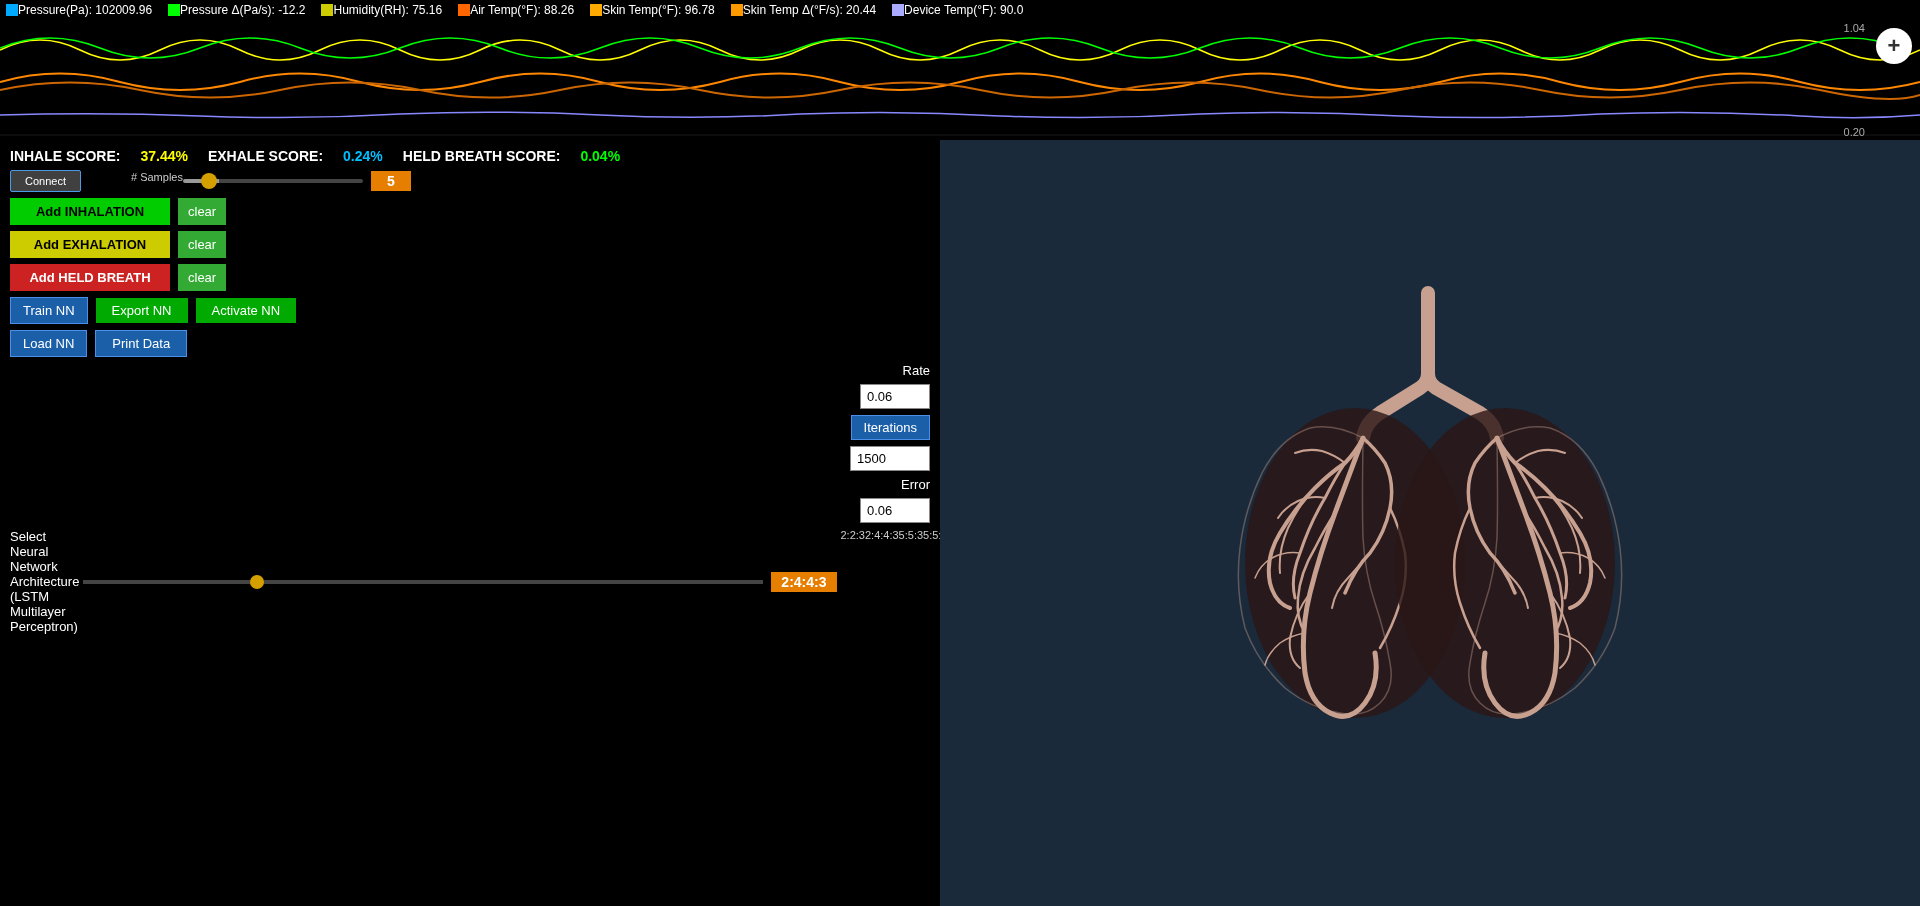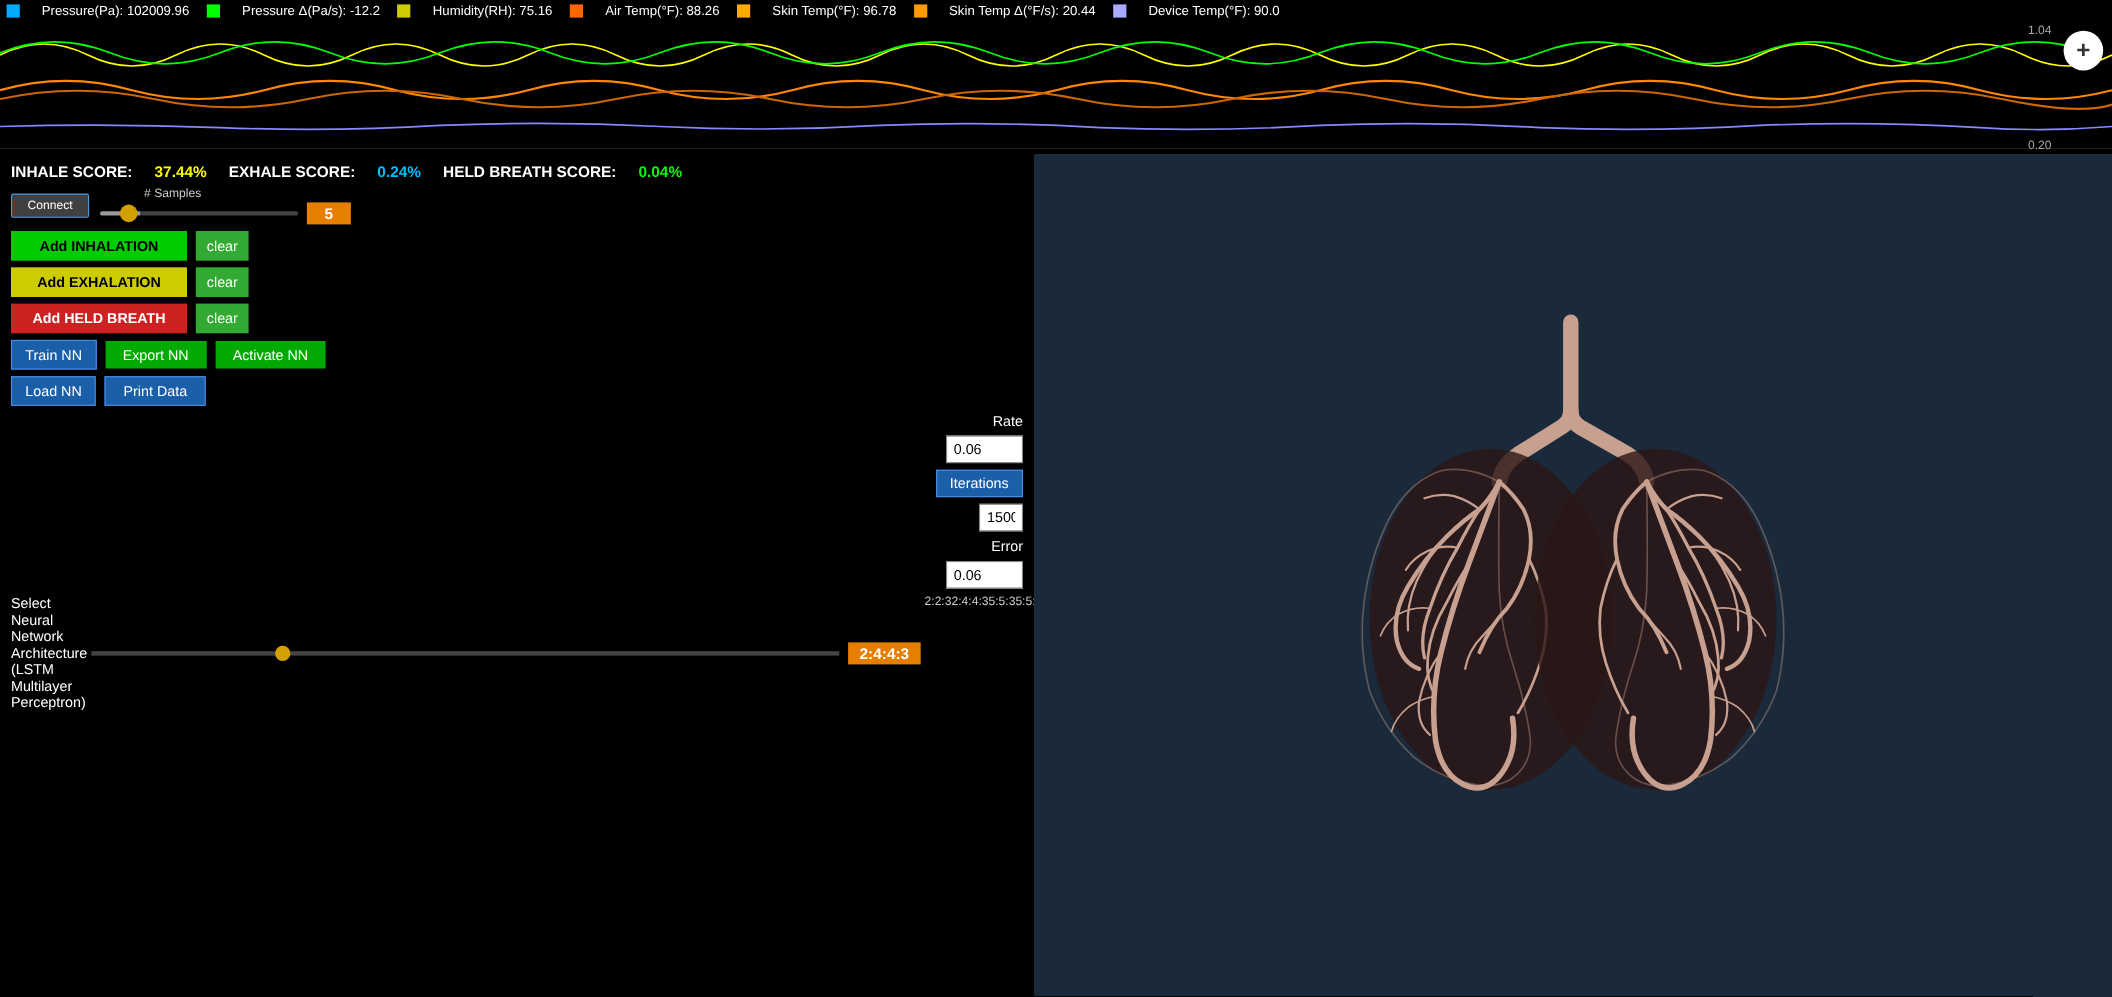--- a/index.html
+++ b/index.html
@@ -23,21 +23,21 @@
       padding: 2px 6px;
       display: flex;
       align-items: center;
       gap: 16px;
       height: 20px;
       flex-shrink: 0;
     }
     .sensor-item {
       display: flex;
       align-items: center;
-      gap: 20px;
+      gap: 0;
     }
     .sensor-dot {
       width: 12px;
       height: 12px;
       display: inline-block;
     }
 
     
     #chart-area {
       height: 120px;
@@ -249,21 +249,21 @@
       padding: 4px 12px;
       font-size: 13px;
       cursor: pointer;
     }
     .param-input-iter {
       background: #fff;
       color: #000;
       border: 1px solid #888;
       padding: 4px 6px;
       font-size: 13px;
-      width: 40px;
+      width: 80px;
     }
     .error-label {
       color: #fff;
       font-size: 13px;
     }
     .error-input {
       background: #fff;
       color: #000;
       border: 1px solid #888;
       padding: 4px 6px;
@@ -384,21 +384,20 @@
     
     #lung-svg {
       width: 500px;
       height: 500px;
     }
 
     
     .samples-wrap {
       position: relative;
       display: flex;
-      flex-direction: column;
       align-items: flex-start;
     }
     .samples-text {
       font-size: 11px;
       color: #ccc;
       margin-left: 40px;
       margin-bottom: 2px;
     }
     .samples-inner {
       display: flex;

